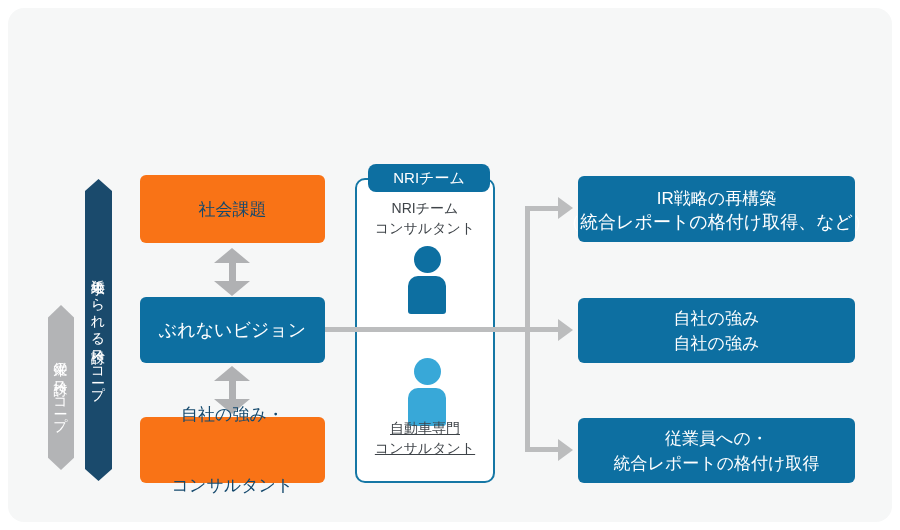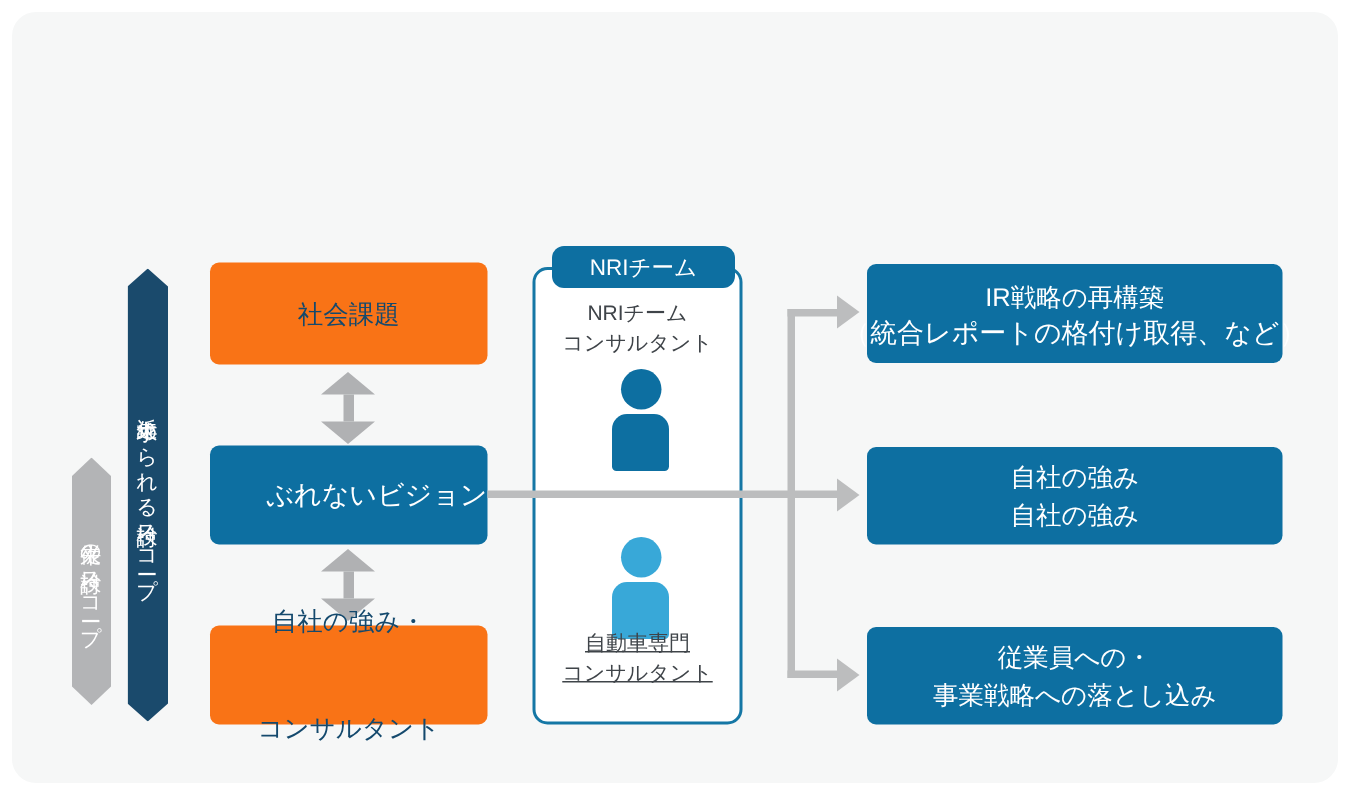--- a/index.html
+++ b/index.html
@@ -44,21 +44,21 @@
 
   
   .flow-box {
     position: absolute; left: 140px; width: 185px; border-radius: 6px;
     display: flex; flex-direction: column; align-items: center; justify-content: center;
     z-index: 1;
   }
   .flow-light { background: #f97316; color: #14496d; }
   .flow-dark  { background: #0d6fa1; color: #ffffff; }
   .flow-top    { top: 175px; height: 68px; font-size: 17px; }
-  .flow-middle { top: 297px; height: 66px; font-size: 18px; align-items: flex-end; }
+  .flow-middle { top: 297px; height: 66px; font-size: 18px; }
   .flow-bottom { top: 417px; height: 66px; font-size: 17px; line-height: 25px; gap: 46px; }
 
   
   .dbl-arrow { position: absolute; left: 214px; width: 36px; height: 48px; z-index: 1; }
   .dbl-arrow-1 { top: 248px; }
   .dbl-arrow-2 { top: 366px; }
   .dbl-arrow .tri-up {
     width: 0; height: 0; border-left: 18px solid transparent;
     border-right: 18px solid transparent; border-bottom: 15px solid #b0b1b3;
   }
@@ -191,15 +191,15 @@
   <div class="outcome outcome-1">
     <span class="o-line">IR戦略の再構築</span>
     <span class="o-sub">（統合レポートの格付け取得、など）</span>
   </div>
   <div class="outcome outcome-2">
     <span class="o-line">自社の強み</span>
     <span class="o-line">自社の強み</span>
   </div>
   <div class="outcome outcome-3">
     <span class="o-line">従業員への・</span>
-    <span class="o-line">事業戦略への落とし込み</span>
+    <span class="o-line">統合レポートの格付け取得</span>
   </div>
 </div>
 
 </body></html>

